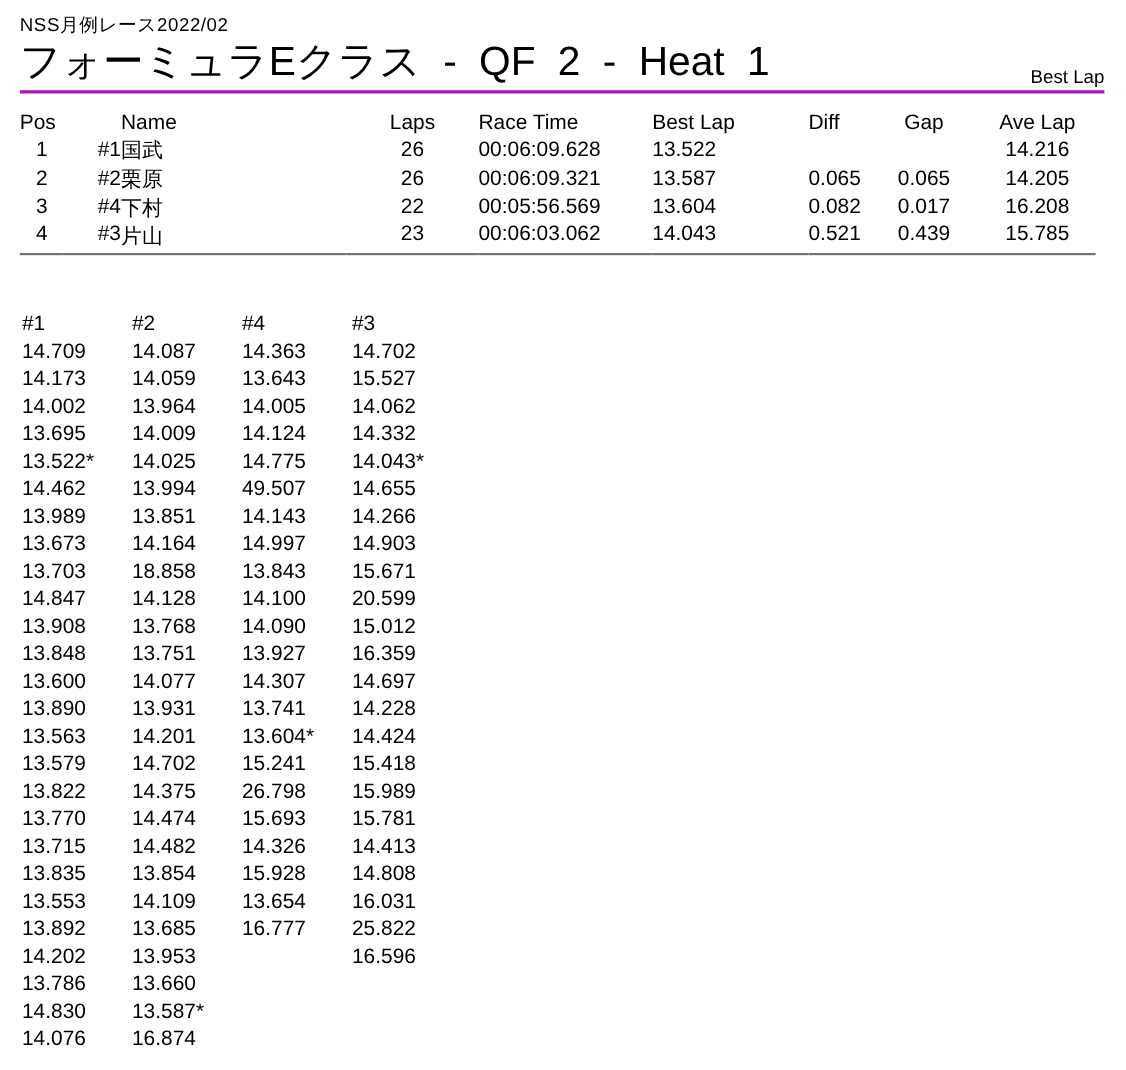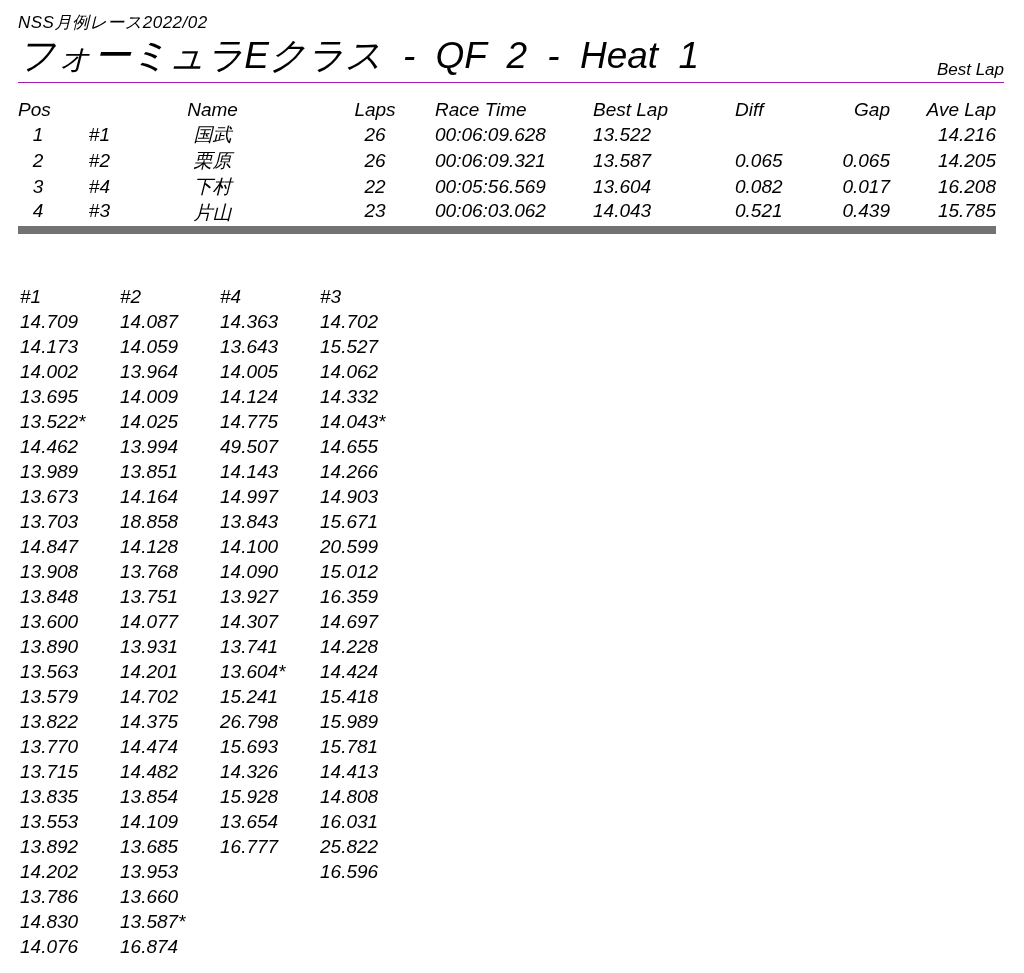--- a/index.html
+++ b/index.html
@@ -8,54 +8,53 @@
     width: 1024px;
     height: 973px;
     font-family: "Liberation Sans", "DejaVu Sans", sans-serif;
     color: #000000;
     overflow: hidden;
   }
   .page {
     width: 1024px;
     height: 751px;
     padding: 12px 20px 0 18px;
-    font-style: italic;
   }
   
   .subtitle {
     font-size: 17px;
     line-height: 22px;
     letter-spacing: 0.5px;
   }
   .titlebar {
     display: flex;
     justify-content: space-between;
     align-items: flex-end;
-    border-bottom: 1px solid #a21caf;
+    border-bottom: 3px solid #a21caf;
     padding-bottom: 4px;
   }
   .title {
     font-size: 37px;
     line-height: 44px;
     font-weight: 500;
     word-spacing: 10px;
     white-space: pre;
   }
   .best-lap-note {
     font-size: 17px;
     line-height: 20px;
     margin-bottom: -2px;
   }
   
   table.results {
     border-collapse: collapse;
     table-layout: fixed;
     width: 978px;
     margin-top: 14px;
-    border-bottom: 8px solid #737373;
+    border-bottom: 2px solid #737373;
   }
   table.results th, table.results td {
     font-weight: normal;
     font-size: 19px;
     height: 25px;
     padding: 0;
     white-space: nowrap;
     overflow: visible;
   }
   col.w-pos      { width: 40px; }
@@ -64,28 +63,28 @@
   col.w-laps     { width: 120px; }
   col.w-racetime { width: 158px; }
   col.w-bestlap  { width: 142px; }
   col.w-diff     { width: 55px; }
   col.w-gap      { width: 100px; }
   col.w-avelap   { width: 106px; }
 
   th.c-pos       { text-align: left; padding-left: 7px; }
   td.c-pos       { text-align: center; }
   td.c-car       { text-align: right; }
-  th.c-name, td.c-name { text-align: center; padding-left: 18px; }
+  th.c-name, td.c-name { text-align: left; padding-left: 18px; }
   td.c-name      { font-size: 26px; font-family: "DejaVu Sans", "Liberation Sans", sans-serif; }
   th.c-laps, td.c-laps           { text-align: center; }
   th.c-race_time, td.c-race_time { text-align: left; }
   th.c-best_lap, td.c-best_lap   { text-align: left; padding-left: 15px; }
   th.c-diff, td.c-diff           { text-align: left; }
-  th.c-gap, td.c-gap             { text-align: right; }
-  th.c-ave_lap, td.c-ave_lap     { text-align: right; }
+  th.c-gap, td.c-gap             { text-align: center; }
+  th.c-ave_lap, td.c-ave_lap     { text-align: center; }
   table.results tbody { padding-bottom: 4px; }
   table.results tr:last-child td { height: 29px; vertical-align: top; }
 
   
   .lap-chart {
     display: flex;
     margin-top: 50px;
     padding-left: 2px;
   }
   .lap-col {

